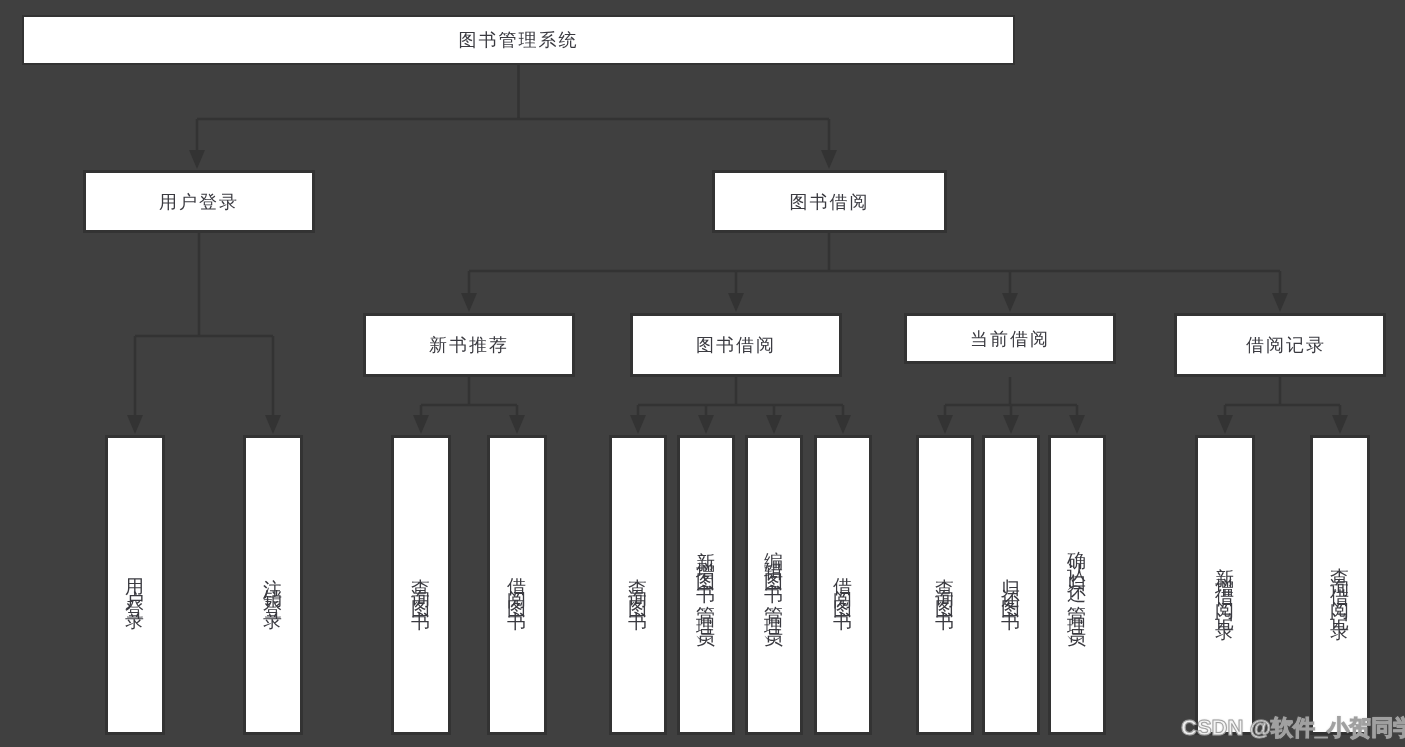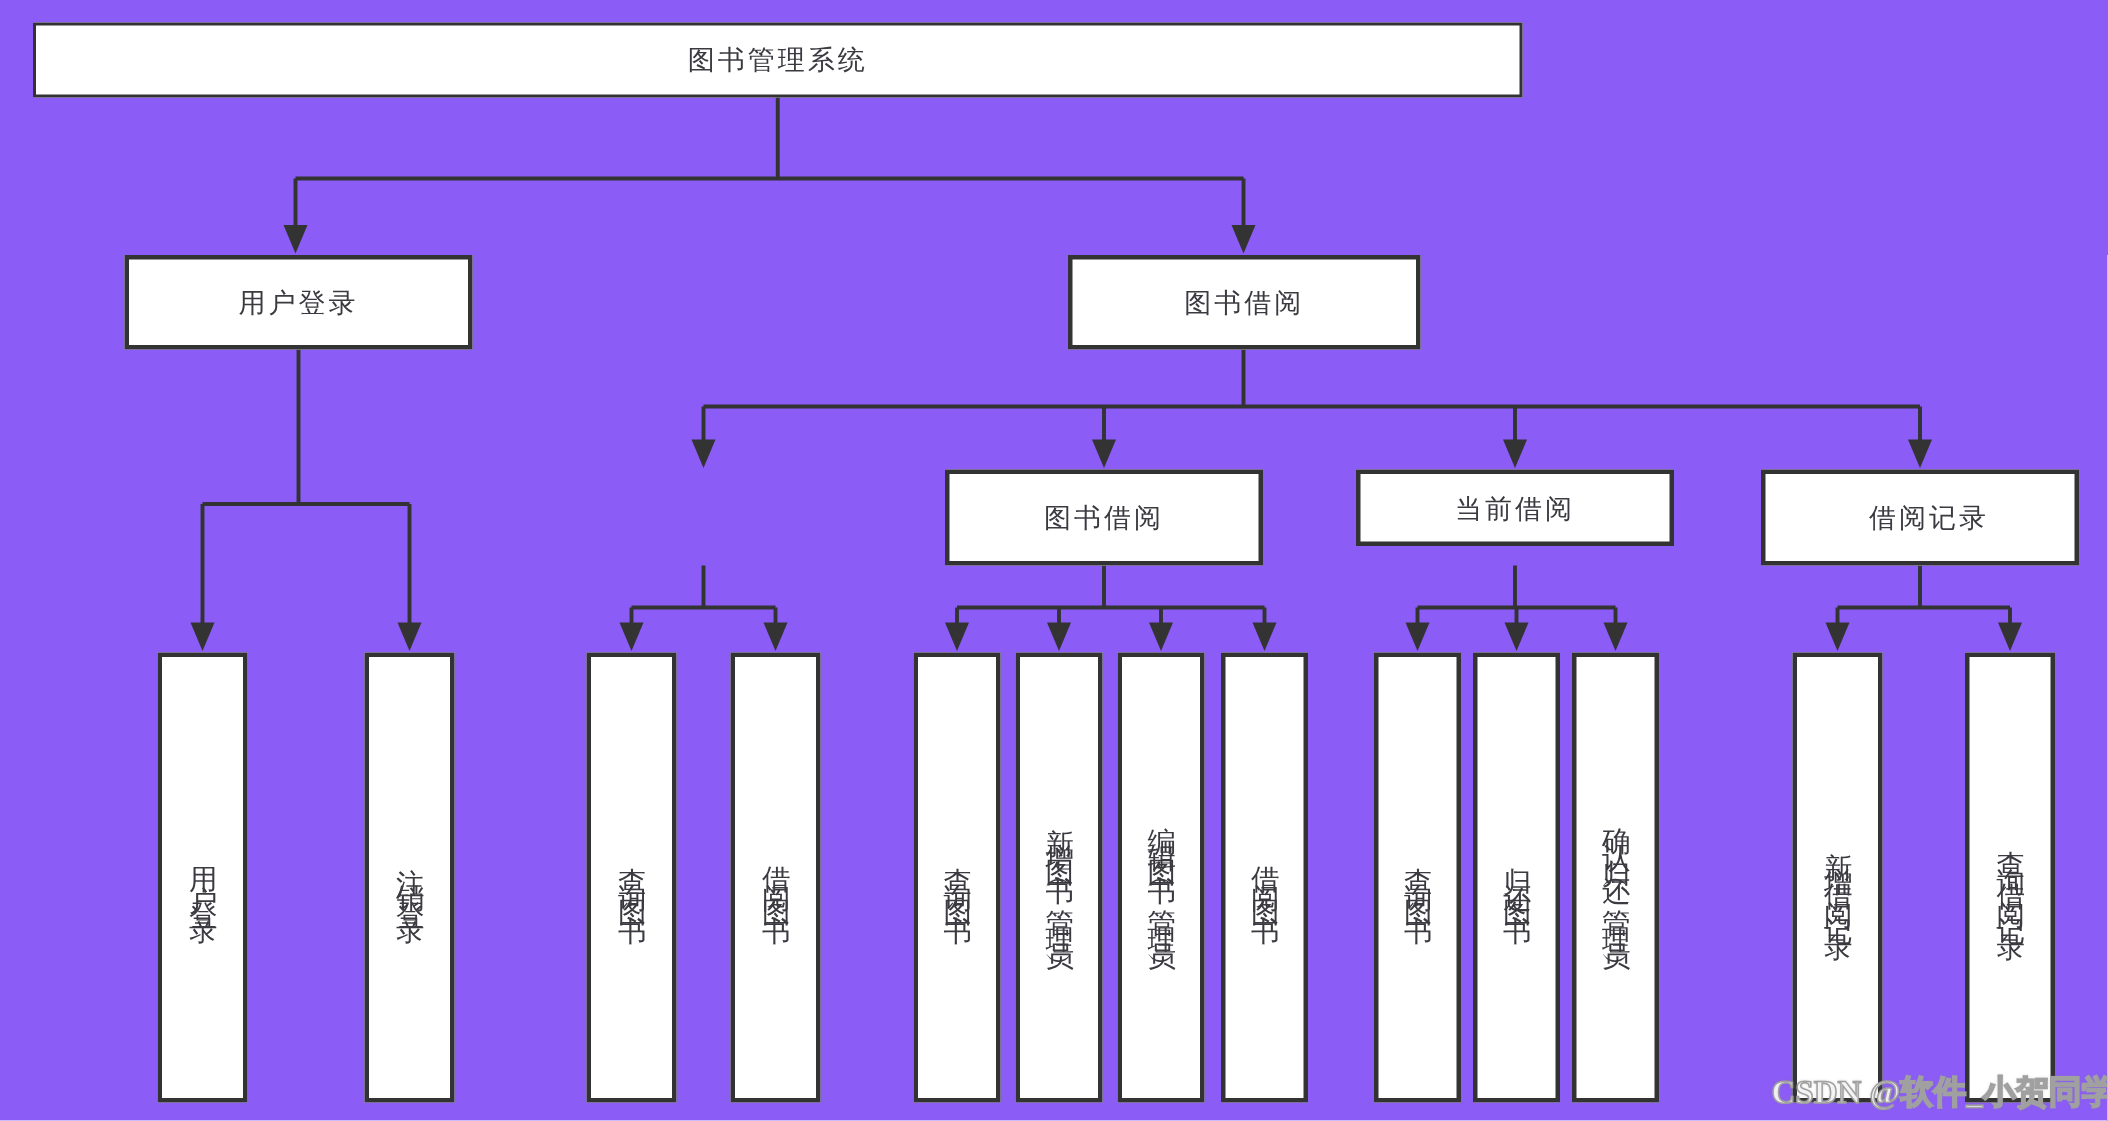--- a/index.html
+++ b/index.html
@@ -4,22 +4,22 @@
 <style>
   html, body {
     margin: 0;
     padding: 0;
     background: #ffffff;
   }
   .stage {
     position: relative;
     width: 1405px;
     height: 747px;
-    background: #8b5cf6;
-    font-family: Liberation Serif, serif;
+    background: #404040;
+    font-family: Liberation Sans, sans-serif;
     overflow: hidden;
   }
   svg.connectors {
     position: absolute;
     left: 0; top: 0;
     width: 1405px; height: 747px;
     z-index: 1;
   }
   svg.connectors path {
     stroke: #333333;
@@ -155,20 +155,23 @@
     <span>图书管理系统</span>
   </div>
 
   <div class="node lvl" style="left:83px; top:170px; width:232px; height:63px;">
     <span>用户登录</span>
   </div>
   <div class="node lvl" style="left:712px; top:170px; width:235px; height:63px;">
     <span>图书借阅</span>
   </div>
 
+  <div class="node lvl" style="left:363px; top:313px; width:212px; height:64px;">
+    <span>新书推荐</span>
+  </div>
   <div class="node lvl" style="left:630px; top:313px; width:212px; height:64px;justify-content:center;">
     <span>图书借阅</span>
   </div>
   <div class="node lvl" style="left:904px; top:313px; width:212px; height:51px;">
     <span>当前借阅</span>
   </div>
   <div class="node lvl" style="left:1174px; top:313px; width:212px; height:64px;padding-left:12px;">
     <span>借阅记录</span>
   </div>
 

